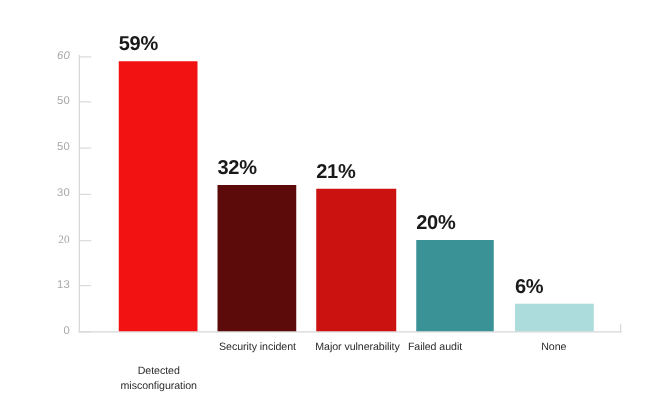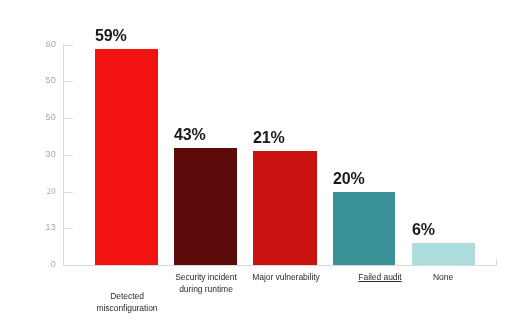--- a/index.html
+++ b/index.html
@@ -148,39 +148,38 @@
   <div>
     <div class="bar" id="bar-0" style="left: 95px; width: 63px; height: 216.333px; background: rgb(242, 18, 18);"></div>
     <div class="bar" id="bar-1" style="left: 174px; width: 63px; height: 117.333px; background: rgb(92, 10, 10);"></div>
     <div class="bar" id="bar-2" style="left: 253px; width: 64px; height: 113.667px; background: rgb(204, 17, 17);"></div>
     <div class="bar" id="bar-3" style="left: 333px; width: 62px; height: 73.3333px; background: rgb(58, 146, 150);"></div>
     <div class="bar" id="bar-4" style="left: 412px; width: 63px; height: 22px; background: rgb(172, 220, 220);"></div>
   </div>
 
   <div>
     <div class="value-label" id="vlab-0" style="left: 95px; width: 63px; top: 27.6667px; color: rgb(26, 26, 26);">59%</div>
-    <div class="value-label" id="vlab-1" style="left: 174px; width: 63px; top: 126.667px; color: rgb(26, 26, 26);">43%</div>
+    <div class="value-label" id="vlab-1" style="left: 174px; width: 63px; top: 126.667px; color: rgb(26, 26, 26);">32%</div>
     <div class="value-label" id="vlab-2" style="left: 253px; width: 64px; top: 130.333px; color: rgb(26, 26, 26);">21%</div>
     <div class="value-label" id="vlab-3" style="left: 333px; width: 62px; top: 170.667px; color: rgb(26, 26, 26);">20%</div>
     <div class="value-label" id="vlab-4" style="left: 412px; width: 63px; top: 222px; color: rgb(26, 26, 26);">6%</div>
   </div>
 
   <div>
     <div class="cat-label" style="left: 82px; width: 90px; color: rgb(43, 43, 43); margin-top: 19px;">
       <div>Detected</div>
       <div>misconfiguration</div>
     </div>
     <div class="cat-label" style="left: 161px; width: 90px; color: rgb(43, 43, 43);">
       <div>Security incident</div>
-      <div>during runtime</div>
     </div>
     <div class="cat-label" style="left: 240px; width: 92px; color: rgb(43, 43, 43);">
       <div>Major vulnerability</div>
     </div>
-    <div class="cat-label" style="left: 338px; width: 84px; color: rgb(43, 43, 43); text-decoration: underline;">
+    <div class="cat-label" style="left: 306px; width: 84px; color: rgb(43, 43, 43);">
       <div>Failed audit</div>
     </div>
     <div class="cat-label" style="left: 401px; width: 84px; color: rgb(43, 43, 43);">
       <div>None</div>
     </div>
   </div>
 
 </div>
 
 </body></html>

